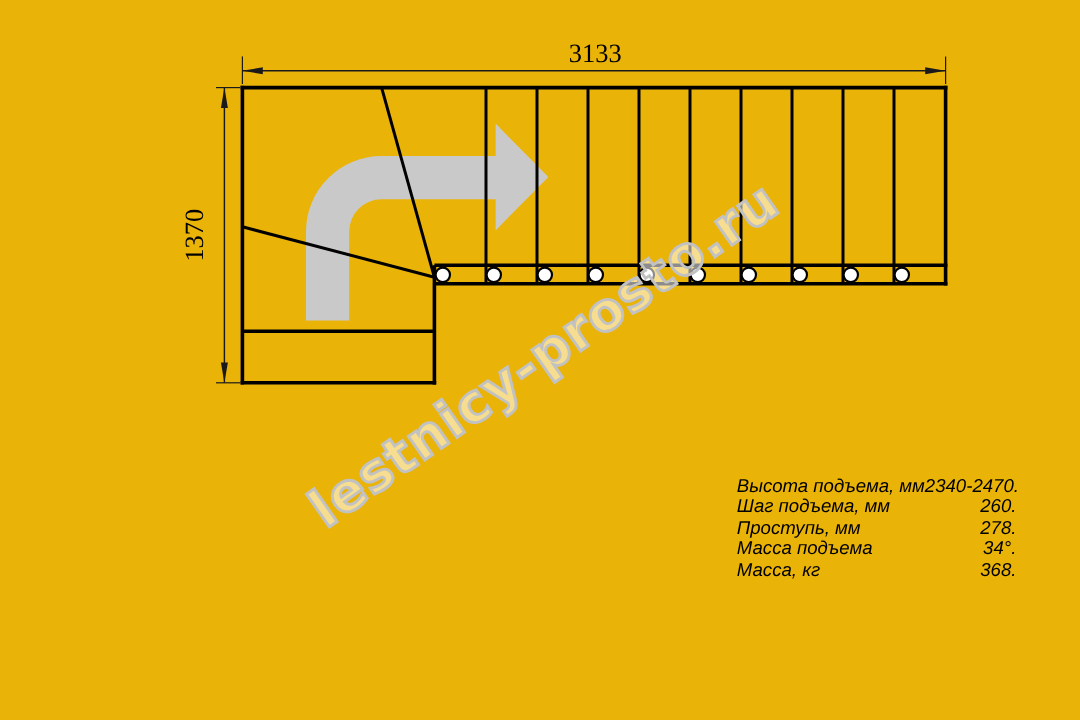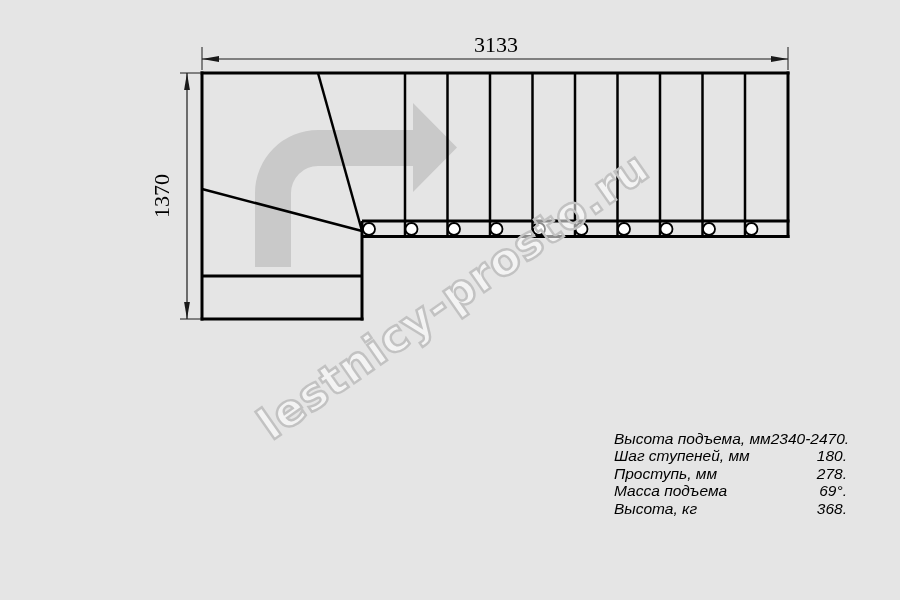--- a/index.html
+++ b/index.html
@@ -1,26 +1,26 @@
 <!DOCTYPE html>
 <html><head>
 <meta charset="utf-8">
 <style>
   html,body{margin:0;padding:0;background:#ffffff;}
   .canvas{
     position:relative;
     width:900px;height:600px;
-    background:#e5e5e5;
+    background:#eab308;
     overflow:hidden;
     font-family:"Liberation Sans",sans-serif;
   }
   .drawing-svg{position:absolute;left:0;top:0;}
   .specs{
     position:absolute;
-    left:614px;top:430px;width:233px;
+    left:614px;top:397px;width:233px;
     font-family:"Liberation Sans",sans-serif;
     font-style:italic;
     font-size:15.5px;
     color:#000;
   }
   .specs .row{
     display:flex;
     justify-content:space-between;
     align-items:baseline;
     height:17.4px;
@@ -96,30 +96,30 @@
 
     <text x="455" y="298" text-anchor="middle" dominant-baseline="middle" transform="rotate(-35 455 298)" font-family="DejaVu Sans, sans-serif" font-size="44" font-weight="bold" letter-spacing="1" textLength="465" lengthAdjust="spacingAndGlyphs" fill="rgba(255,255,255,0.55)" stroke="#c2c2c2" stroke-width="2.4">lestnicy-prosto.ru</text>
   </svg>
 
   <div class="specs">
     <div class="row">
       <span class="lbl">Высота подъема, мм</span>
       <span class="val">2340-2470.</span>
     </div>
     <div class="row">
-      <span class="lbl">Шаг ступеней, мм</span>
-      <span class="val">180.</span>
+      <span class="lbl">Шаг подъема, мм</span>
+      <span class="val">260.</span>
     </div>
     <div class="row">
       <span class="lbl">Проступь, мм</span>
       <span class="val">278.</span>
     </div>
     <div class="row">
       <span class="lbl">Масса подъема</span>
-      <span class="val">69°.</span>
+      <span class="val">34°.</span>
     </div>
     <div class="row">
-      <span class="lbl">Высота, кг</span>
+      <span class="lbl">Масса, кг</span>
       <span class="val">368.</span>
     </div>
   </div>
 
 </div>
 
 </body></html>

